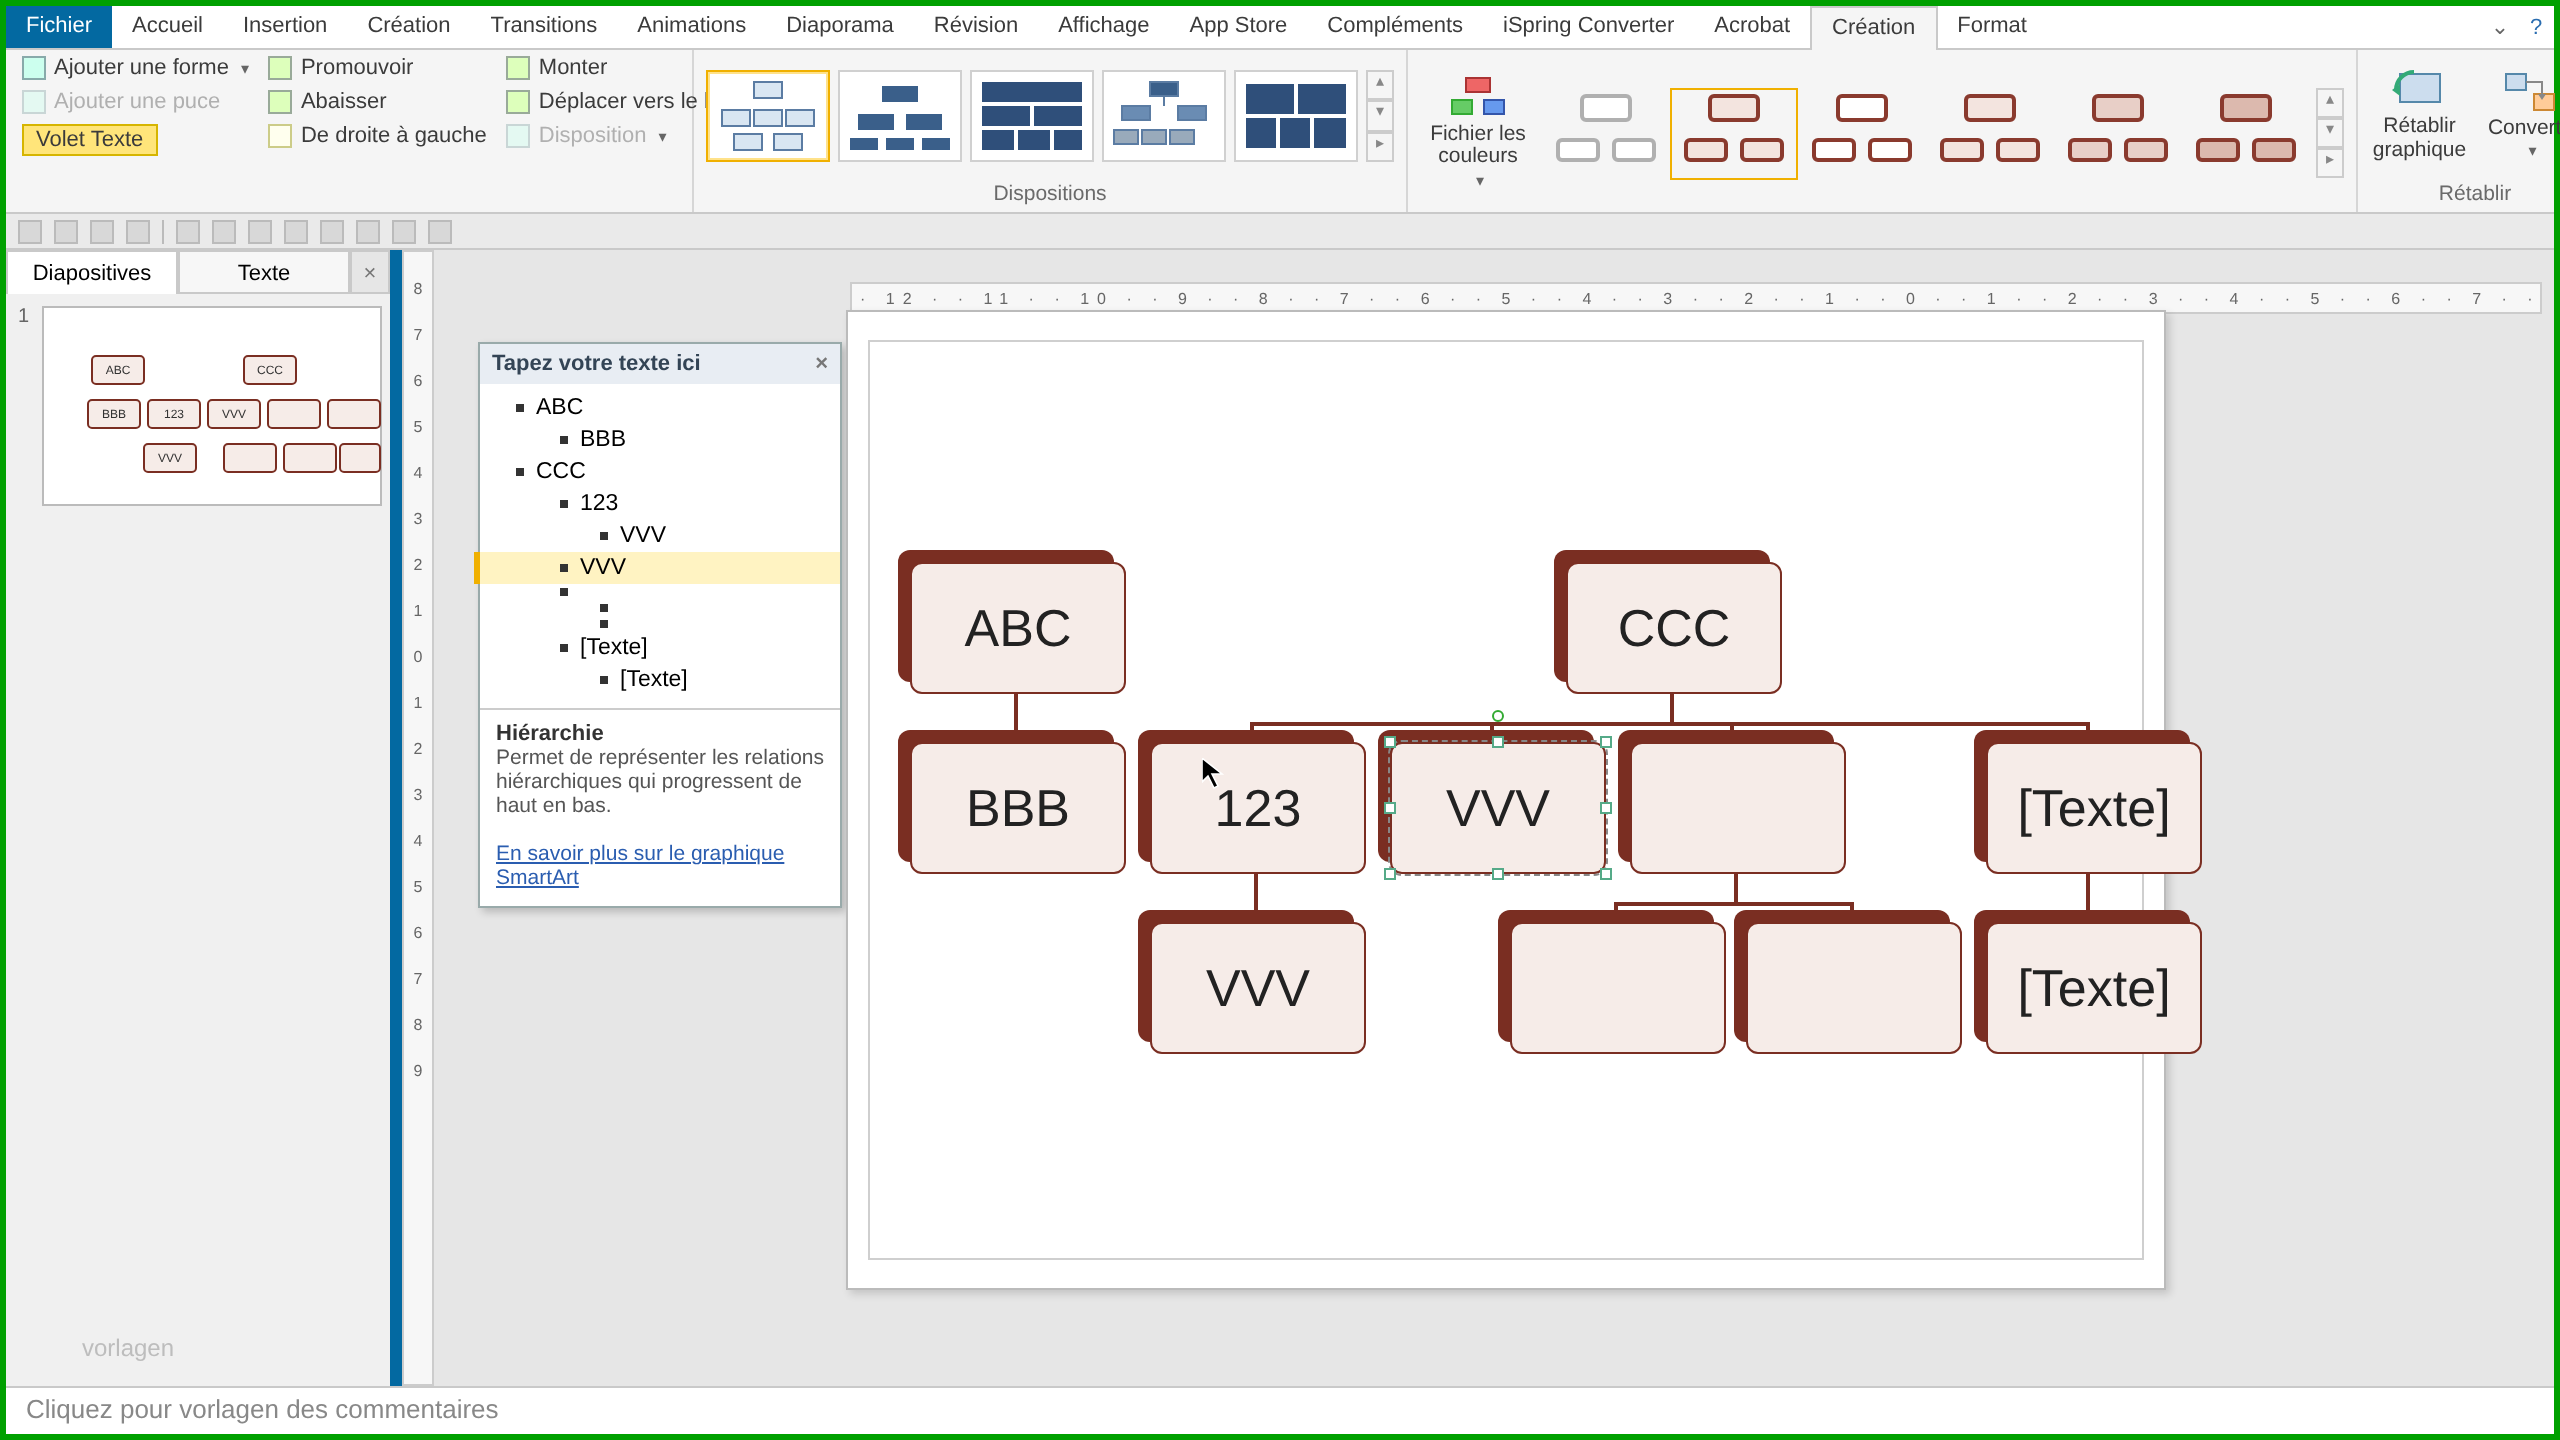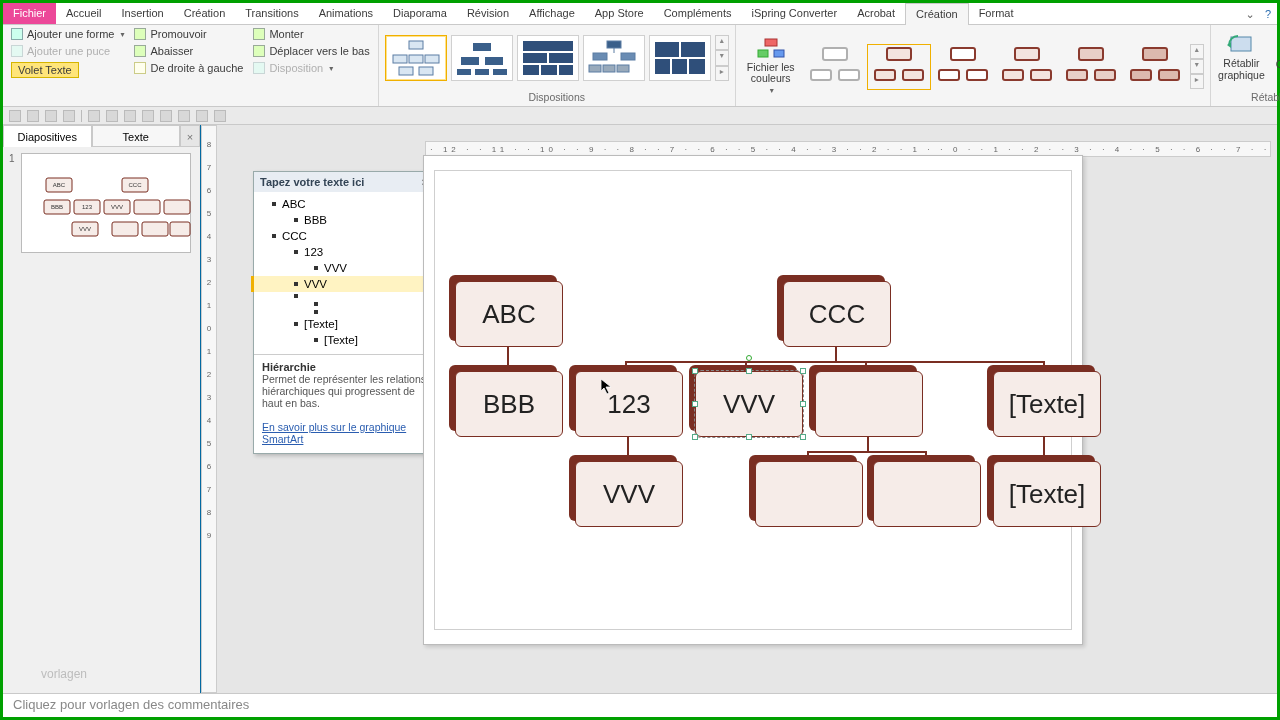--- a/index.html
+++ b/index.html
@@ -2,21 +2,21 @@
 <html><head>
 <meta charset="utf-8">
 <style>
   * { box-sizing: border-box; margin: 0; padding: 0; font-family: "Segoe UI", Tahoma, sans-serif; }
   body { background: #00a000; width: 1280px; height: 720px; overflow: hidden; }
   .app { position: absolute; left: 3px; top: 3px; right: 3px; bottom: 3px; background: #e6e6e6; display: flex; flex-direction: column; }
 
   
   .tabs { display: flex; height: 22px; background: #fff; border-bottom: 1px solid #c9c9c9; font-size: 11px; align-items: stretch; }
   .tab { padding: 4px 10px; color: #3b3b3b; cursor: default; }
-  .tab.file { background: #ec4899; color: #fff; text-align: right; }
+  .tab.file { background: #0369a1; color: #fff; text-align: right; }
   .tab.active { background: #f5f5f5; border: 1px solid #c9c9c9; border-bottom: none; margin-bottom: -1px; }
   .tabs-spacer { flex: 1; }
   .win-ctrl { width: 18px; text-align: center; color: #666; font-size: 11px; line-height: 22px; }
 
   
   .ribbon { display: flex; height: 82px; background: #f5f5f5; border-bottom: 1px solid #c9c9c9; }
   .group { border-right: 1px solid #d6d6d6; display: flex; flex-direction: column; padding: 2px 6px 0 6px; }
   .group-body { flex: 1; display: flex; align-items: flex-start; gap: 6px; }
   .group-label { text-align: center; font-size: 10.5px; color: #6a6a6a; padding: 2px 0 3px; }
   .col { display: flex; flex-direction: column; gap: 3px; font-size: 11px; color: #3b3b3b; }
@@ -46,40 +46,40 @@
   .sboxC { width:22px; height:12px; right:4px; top:22px; }
 
   
   .qat { height:18px; background:#eaeaea; border-bottom:1px solid #c9c9c9; display:flex; align-items:center; padding:0 6px; gap:6px; }
   .qat span { width:12px; height:12px; background:#d8d8d8; border:1px solid #bbb; }
 
   
   .work { flex:1; display:flex; overflow:hidden; position:relative; }
 
   
-  .slides-pane { width:198px; background:#f0f0f0; border-right:1px solid #0369a1; display:flex; flex-direction:column; }
+  .slides-pane { width:198px; background:#f0f0f0; border-right:6px solid #0369a1; display:flex; flex-direction:column; }
   .slides-tabs { display:flex; height:22px; background:#e6e6e6; font-size:11px; }
   .slides-tabs .st { flex:1; text-align:center; line-height:22px; border:1px solid #c9c9c9; background:#f7f7f7; }
   .slides-tabs .st.active { background:#fff; border-bottom:none; }
   .slides-tabs .cx { width:20px; text-align:center; line-height:22px; border:1px solid #c9c9c9; color:#777; }
   .thumb-wrap { padding:6px; }
   .thumb-num { font-size:10px; color:#666; float:left; margin-right:4px; }
   .thumb { width:170px; height:100px; background:#fff; border:1px solid #bbb; margin-left:12px; position:relative; }
 
   
   .editor { flex:1; position:relative; background:#e6e6e6; }
   .ruler-h { position:absolute; left:208px; right:6px; top:0; height:16px; background:#f7f7f7; border:1px solid #ccc; font-size:8px; color:#666; display:flex; align-items:center; justify-content:space-between; padding:0 4px; letter-spacing:4px; white-space:nowrap; overflow:hidden;}
   .ruler-v { position:absolute; left:0; top:0; bottom:0; width:16px; background:#f7f7f7; border:1px solid #ccc; }
   .ruler-v .tick { font-size:8px; color:#666; text-align:center; margin:14px 0; }
   .canvas-scroll { position:absolute; left:16px; right:0; top:16px; bottom:0; overflow:hidden; }
   .slide { position:absolute; left:206px; top:14px; width:660px; height:490px; background:#fff; border:1px solid #bbb; box-shadow:2px 2px 4px rgba(0,0,0,.15); }
   .sa-frame { position:absolute; left:10px; top:14px; right:10px; bottom:14px; border:1px solid #cfcfcf; }
 
   
-  .textpane { position:absolute; left:36px; top:30px; width:182px; background:#fff; border:1px solid #9aa; box-shadow:2px 2px 4px rgba(0,0,0,.2); }
+  .textpane { position:absolute; left:22px; top:30px; width:182px; background:#fff; border:1px solid #9aa; box-shadow:2px 2px 4px rgba(0,0,0,.2); }
   .tp-title { background:#e8edf3; font-size:11px; font-weight:bold; padding:4px 6px; color:#3b5; color:#345; display:flex; justify-content:space-between; }
   .tp-title .x { color:#777; cursor:default; }
   .tp-body { font-size:11.5px; padding:4px 0 6px 0; }
   .tp-body .row { padding:2px 0 2px 18px; display:flex; align-items:center; }
   .tp-body .row.l2 { padding-left:40px; }
   .tp-body .row.l3 { padding-left:60px; }
   .tp-body .row.sel { background:#fff3c2; border-left:3px solid #f0b000; margin-left:-3px; }
   .bul { width:4px; height:4px; background:#333; margin-right:6px; }
   .tp-desc { border-top:1px solid #ccc; padding:6px 8px 8px; font-size:10.5px; color:#555; }
   .tp-desc b { font-size:11px; color:#333; }
@@ -108,21 +108,21 @@
   <div class="tabs">
     <div class="tab file">Fichier</div>
     <div id="tabs-holder" style="display:contents"><div class="tab">Accueil</div><div class="tab">Insertion</div><div class="tab">Création</div><div class="tab">Transitions</div><div class="tab">Animations</div><div class="tab">Diaporama</div><div class="tab">Révision</div><div class="tab">Affichage</div><div class="tab">App Store</div><div class="tab">Compléments</div><div class="tab">iSpring Converter</div><div class="tab">Acrobat</div><div class="tab active">Création</div><div class="tab">Format</div></div>
     <div class="tabs-spacer"></div>
     <div class="win-ctrl">⌄</div>
     <div class="win-ctrl" style="color:#2a6db0;">?</div>
   </div>
 
   <div class="ribbon">
 
-    <div class="group" style="width:376px">
+    <div class="group" style="width:344px">
       <div class="group-body">
         <div class="col">
           <div class="cmd">
               <span class="mini-ico"></span>
               <span>Ajouter une forme</span>
               <span class="dd">▾</span>
             </div>
           <div class="cmd disabled">
               <span class="mini-ico" style="opacity:.4"></span>
               <span>Ajouter une puce</span>

